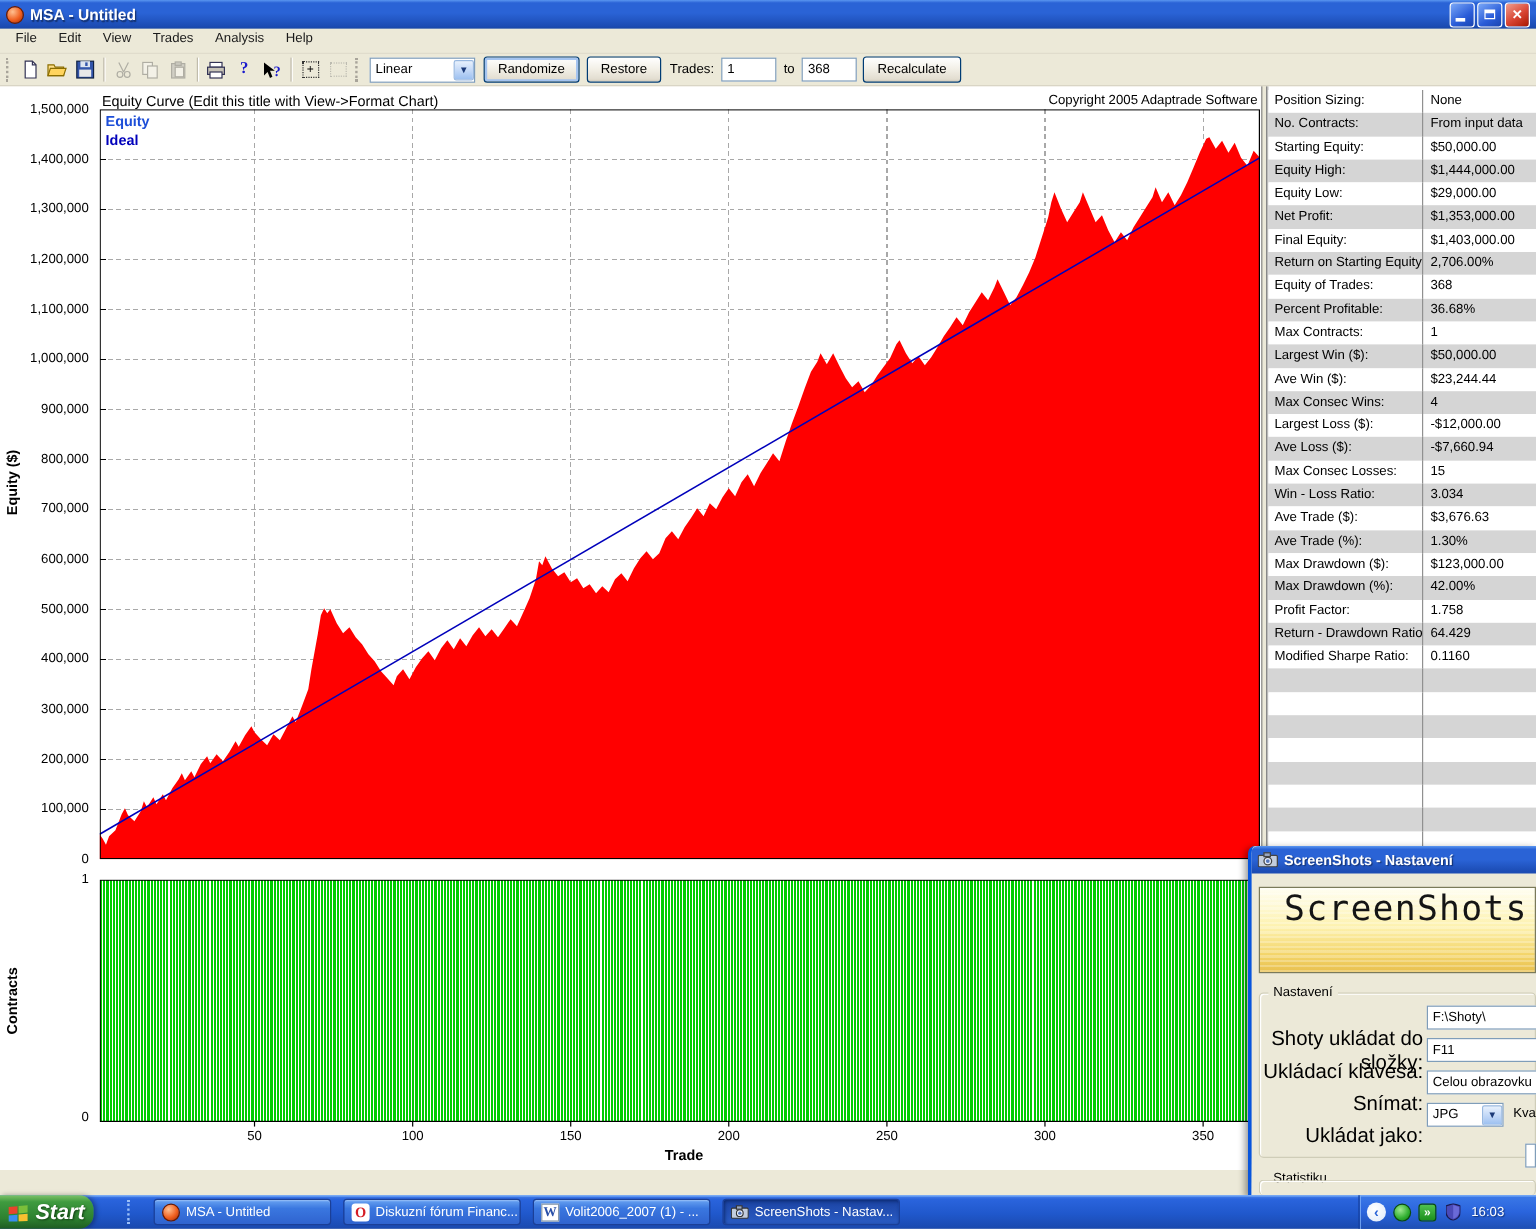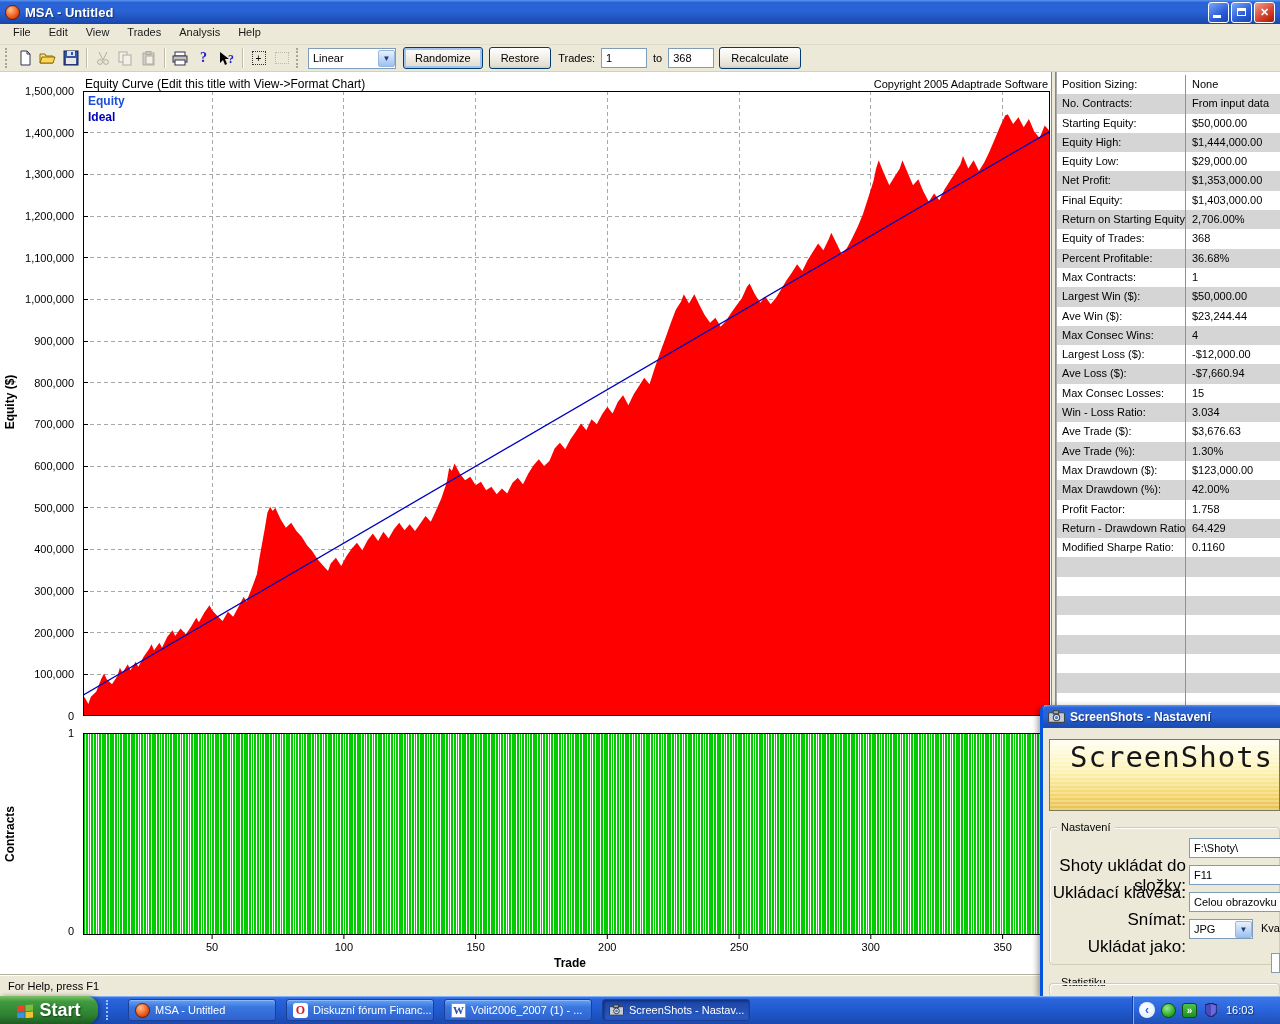--- a/index.html
+++ b/index.html
@@ -57,21 +57,21 @@
 #dlg-banner{position:absolute;left:6px;top:34px;width:231px;height:72px;border:1px solid #7a7a5a;background:repeating-linear-gradient(180deg,rgba(255,255,255,.25) 0 2px,rgba(0,0,0,0) 2px 4px),linear-gradient(180deg,#fffef2,#fdf2b0 45%,#f3d468 80%,#e8c050);display:flex;align-items:flex-start;padding-left:20px}
 #dlg-banner span{font-family:"DejaVu Sans Mono",monospace;font-size:29px;color:#151515;letter-spacing:1px}
 .groupbox{position:absolute;border:1px solid #cfcdb8;border-radius:4px;box-shadow:inset 1px 1px 0 #fff}
 .grouplabel{position:absolute;background:#ece9d8;padding:0 4px;font-size:11px;color:#000}
 .dlg-row{position:absolute;left:0;width:237px;height:20px}
 .dlg-label{position:absolute;left:0;width:143px;text-align:right;top:18px;font-size:17px}
 .dlg-input{position:absolute;left:146px;top:0;width:94px;height:20px;border:1px solid #7f9db9;background:#fff;padding:2px 4px;font-size:11px;font-family:"Liberation Sans",sans-serif}
 .dlg-combo{position:absolute;left:146px;top:0;width:64px;height:20px;border:1px solid #7f9db9;background:#fff;display:flex;align-items:center;padding-left:4px;font-size:11px}
 
 #taskbar{left:0;top:996px;width:1280px;height:28px;z-index:10;background:linear-gradient(180deg,#4a84ec 0%,#2a64dd 12%,#2058cc 55%,#1a49ae 100%);box-shadow:inset 0 1px 0 #7fb0f8}
-#start-btn{position:absolute;left:0;top:0;height:28px;width:98px;border-radius:0 12px 12px 0;background:linear-gradient(180deg,#7dc268 0%,#3f9b3f 20%,#2d8030 70%,#1e5c22 100%);display:flex;align-items:center;justify-content:center;gap:5px;color:#fff;font-weight:bold;font-size:18px;text-shadow:1px 1px 2px #103c10;box-shadow:2px 0 4px rgba(0,0,0,.35)}
+#start-btn{position:absolute;left:0;top:0;height:28px;width:78px;border-radius:0 12px 12px 0;background:linear-gradient(180deg,#7dc268 0%,#3f9b3f 20%,#2d8030 70%,#1e5c22 100%);display:flex;align-items:center;justify-content:center;gap:5px;color:#fff;font-weight:bold;font-style:italic;font-size:18px;text-shadow:1px 1px 2px #103c10;box-shadow:2px 0 4px rgba(0,0,0,.35)}
 #tb-grip{position:absolute;left:106px;top:4px;width:4px;height:20px;border-left:2px dotted #9cc0f8}
 .taskbtn{position:absolute;top:3px;height:22px;border-radius:3px;border:1px solid #1b3f97;background:linear-gradient(180deg,#69a3f2,#3a77e0 35%,#2f63cf);color:#fff;display:flex;align-items:center;padding:0 6px;gap:5px;font-size:11px;box-shadow:inset 0 1px 0 #8cb8f5;overflow:hidden;white-space:nowrap}
 .taskbtn.active{background:linear-gradient(180deg,#1c44a4,#2a5cc4);box-shadow:inset 1px 1px 3px #0c2a70}
 .ti{width:15px;height:15px;flex:0 0 auto;display:inline-flex;align-items:center;justify-content:center}
 .ti.msa{border-radius:50%;background:radial-gradient(circle at 35% 30%,#ffc090,#f06020 55%,#a02800);border:1px solid #6a1a00}
 .ti.opera{background:#fff;border-radius:3px;color:#d41c24;font-weight:bold;font-size:12px;font-family:"Liberation Serif",serif}
 .ti.word{background:#fff;border:1px solid #89a;color:#2a50a8;font-weight:bold;font-size:11px;font-family:"Liberation Serif",serif}
 #tray{position:absolute;right:0;top:0;height:28px;width:148px;background:linear-gradient(180deg,#3b79e8,#2a64dd 50%,#1e4fb4);border-left:1px solid #16409c;box-shadow:inset 1px 1px 0 #7fb0f8;display:flex;align-items:center;gap:6px;padding-left:6px}
 #tray-chevron{width:16px;height:16px;border-radius:50%;background:radial-gradient(circle at 40% 35%,#fff,#dce8fa);color:#2a63d6;font-weight:bold;display:flex;align-items:center;justify-content:center;font-size:12px}
 .tray-ico{width:15px;height:15px;display:inline-flex;align-items:center;justify-content:center}
@@ -776,23 +776,20 @@
      <div class="sl"></div>
      <div class="sv"></div>
         </div>
         <div class="srow ">
      <div class="sl"></div>
      <div class="sv"></div>
         </div>
       </div>
   </div>
 
-  <div id="statusbar" class="abs">
-    <span>For Help, press F1</span>
-  </div>
 
   <div id="dialog" class="abs">
     <div id="dlg-titlebar">
       <span class="cam">
           <svg viewBox="0 0 16 12" width="17" height="13">
             <rect x="0.5" y="2.5" width="15" height="9" rx="1" fill="#c3cddd" stroke="#444"></rect>
             <rect x="5" y="0.5" width="5" height="3" fill="#9aa8c2" stroke="#444"></rect>
             <circle cx="8" cy="7" r="3" fill="#e8eefc" stroke="#444"></circle>
             <circle cx="8" cy="7" r="1.5" fill="#5577bb"></circle>
           </svg>

